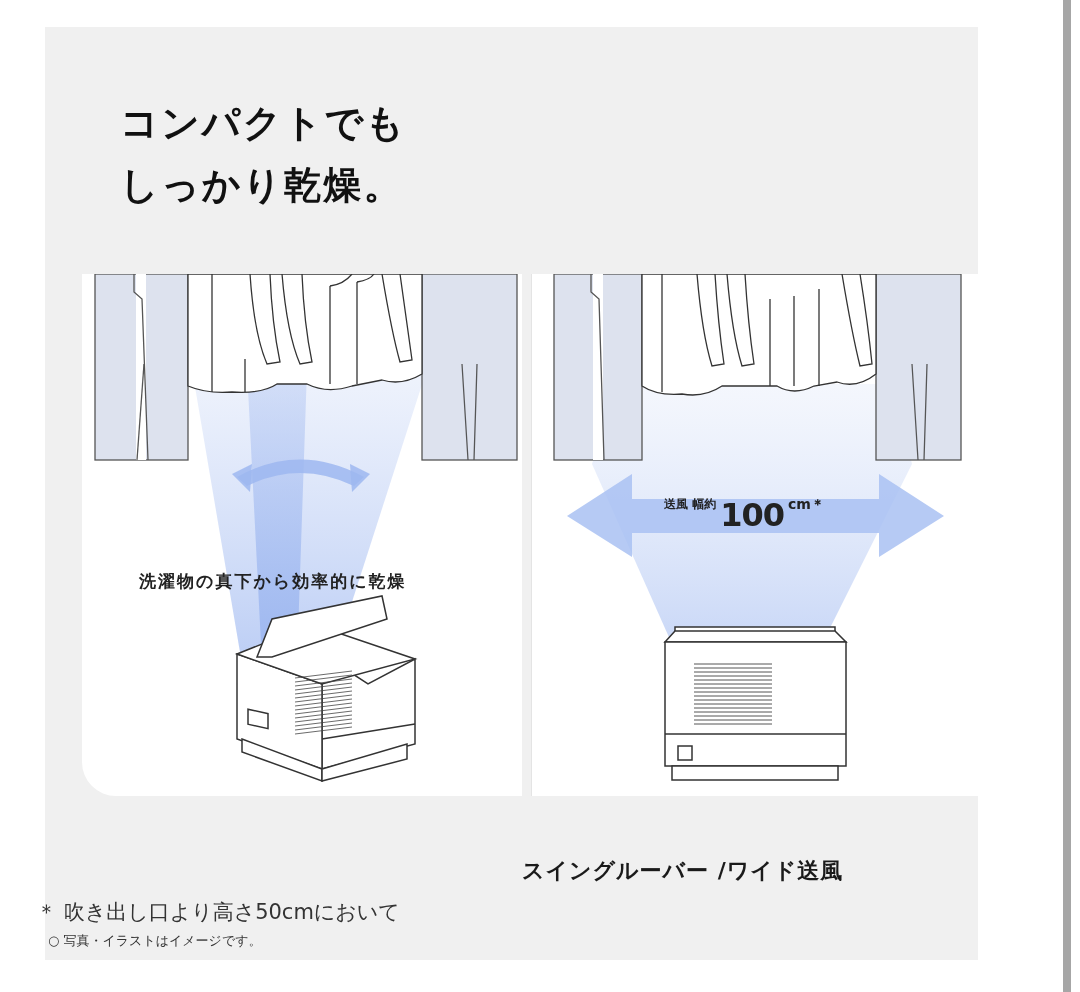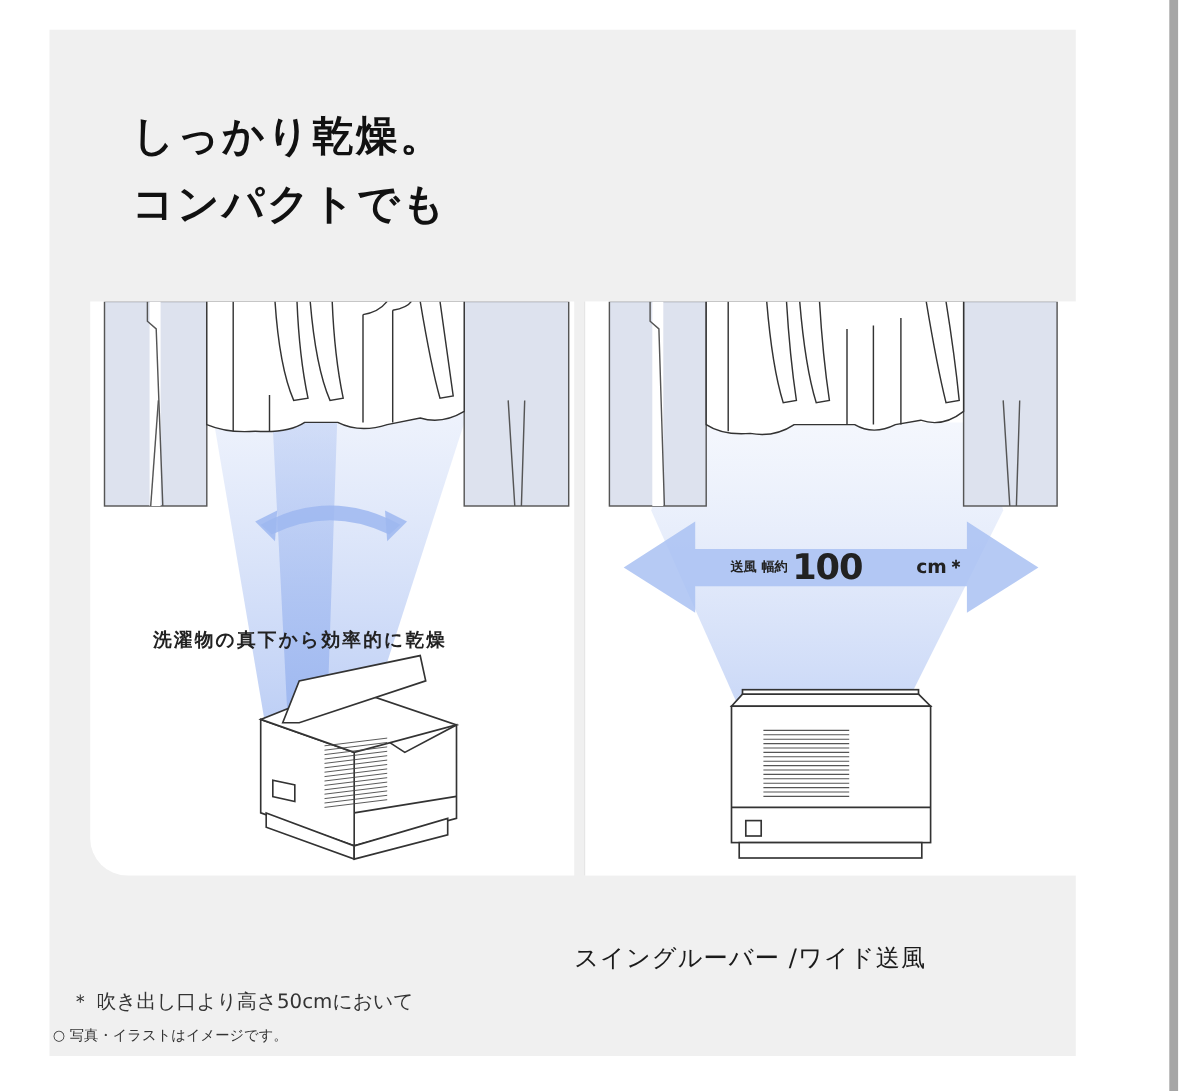--- a/index.html
+++ b/index.html
@@ -6,37 +6,37 @@
   body{width:1080px;height:992px;position:relative;overflow:hidden;font-family:"DejaVu Sans","Liberation Sans",sans-serif;}
   .panel{position:absolute;left:45px;top:27px;width:933px;height:933px;background:#f0f0f0;}
   .scrollbar{position:absolute;left:1063px;top:0;width:8px;height:992px;background:#a6a6a6;}
   .headline{position:absolute;left:120px;top:92px;font-size:38px;font-weight:bold;color:#111;line-height:62px;letter-spacing:2px;}
   .illus-left{position:absolute;left:82px;top:274px;width:440px;height:522px;background:#fff;border-bottom-left-radius:34px;overflow:hidden;}
   .illus-right{position:absolute;left:531px;top:274px;width:447px;height:522px;background:#fff;border-left:1px solid #e4e4e4;overflow:hidden;}
   svg{position:absolute;left:0;top:0;}
   .cap{position:absolute;font-size:17px;font-weight:bold;color:#222;letter-spacing:2px;white-space:nowrap;}
   .cap-left{left:57px;top:296px;}
   .cap-right{left:87px;top:297px;}
-  .wide-label{position:absolute;left:132px;top:222px;color:#222;font-weight:bold;white-space:nowrap;display:flex;align-items:center;gap:4px;}
+  .wide-label{position:absolute;left:132px;top:222px;color:#222;font-weight:bold;white-space:nowrap;display:flex;align-items:flex-start;gap:4px;}
   .wide-label .sm{font-size:12px;}
   .wide-label .big{font-size:32px;letter-spacing:-1px;}
-  .wide-label .unit{font-size:17px;margin-left:45px;}
-  .feature{position:absolute;left:522px;top:856px;font-size:22px;font-weight:normal;color:#1a1a1a;letter-spacing:1px;white-space:nowrap;}
-  .note1{position:absolute;left:64px;top:898px;font-size:18px;color:#333;white-space:nowrap;}
+  .wide-label .unit{font-size:14px;}
+  .feature{position:absolute;left:522px;top:856px;font-size:22px;font-weight:bold;color:#1a1a1a;letter-spacing:1px;white-space:nowrap;}
+  .note1{position:absolute;left:36px;top:898px;font-size:21px;color:#333;white-space:nowrap;}
   .note2{position:absolute;left:48px;top:932px;font-size:13px;color:#333;white-space:nowrap;}
 </style>
 </head>
 <body>
 
 <div class="panel"></div>
 <div class="scrollbar"></div>
 
 <div class="headline">
+  <div>コンパクトでも</div>
   <div>しっかり乾燥。</div>
-  <div>コンパクトでも</div>
 </div>
 
 <div class="illus-left">
   <svg width="448" height="522" viewBox="0 0 448 522">
     <defs>
       <linearGradient id="bl1" x1="0" y1="0" x2="0" y2="1">
         <stop offset="0" stop-color="#c9d7f6" stop-opacity="0.3"></stop>
         <stop offset="1" stop-color="#b4c8f4" stop-opacity="0.9"></stop>
       </linearGradient>
       <linearGradient id="bl2" x1="0" y1="0" x2="0" y2="1">

